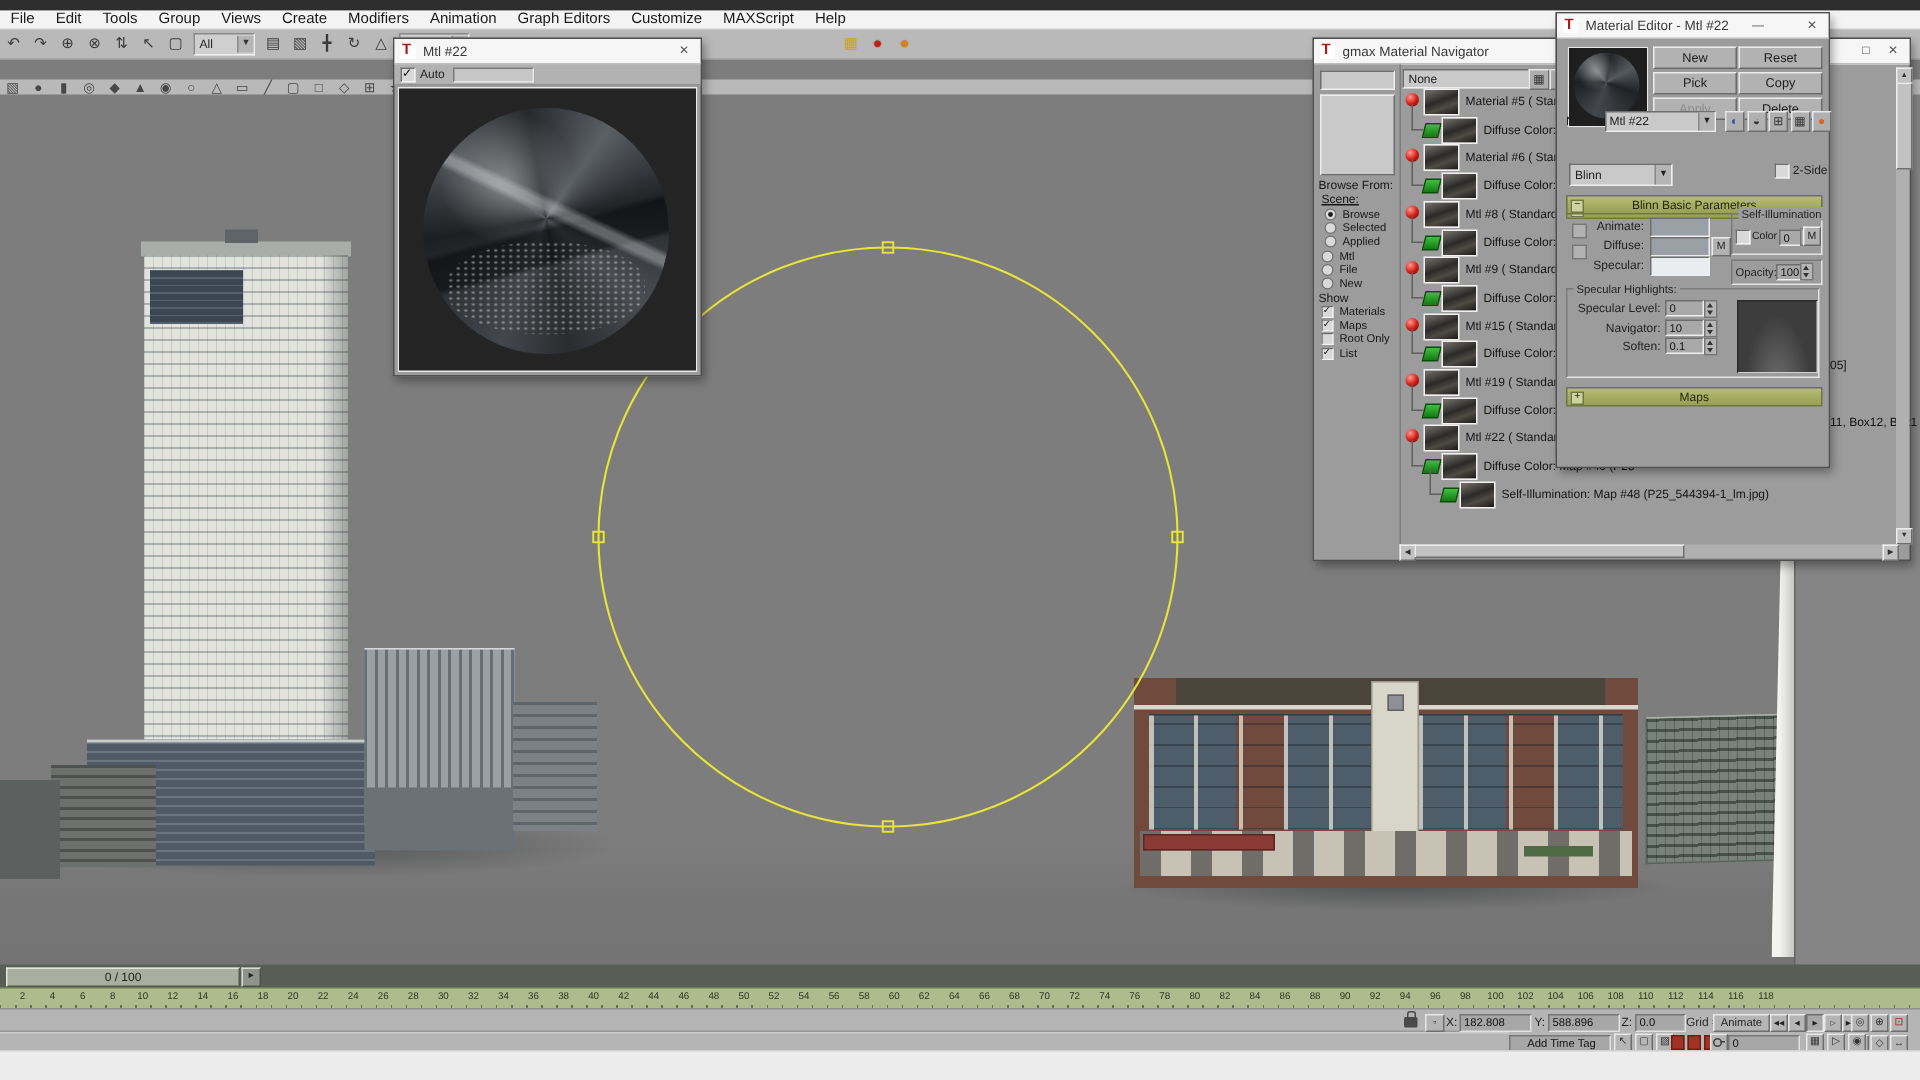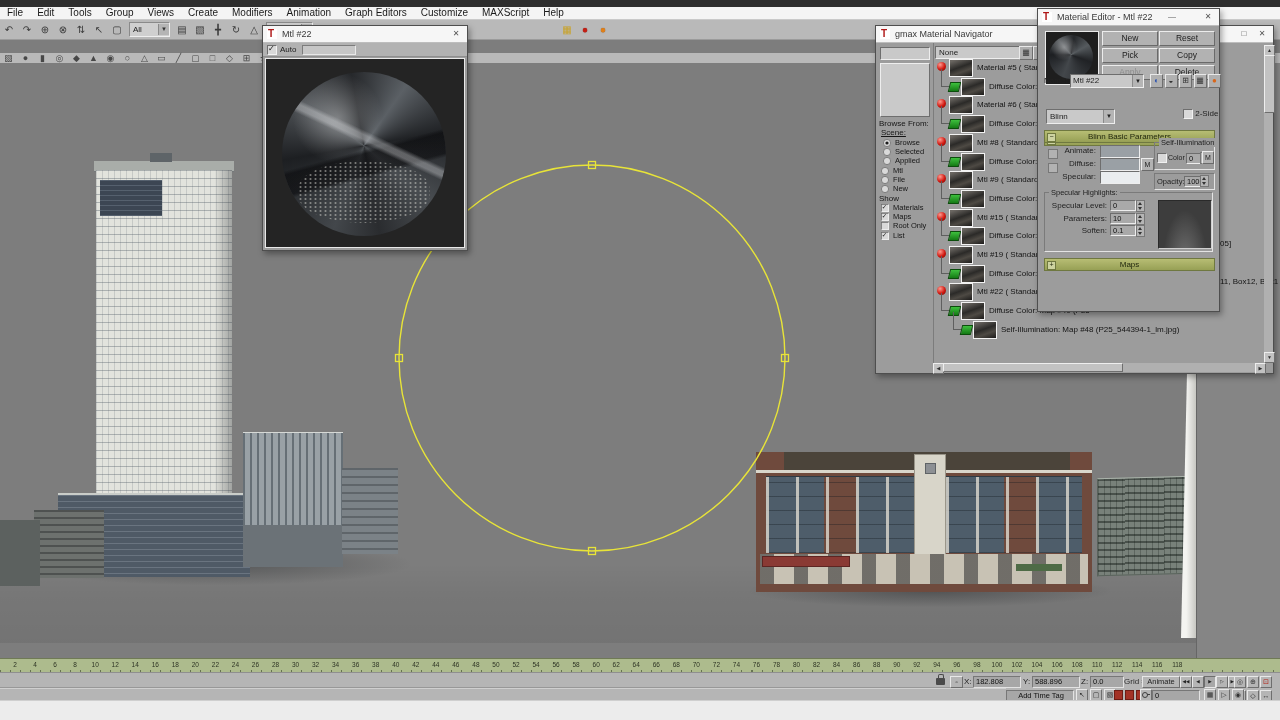--- a/index.html
+++ b/index.html
@@ -386,20 +386,24 @@
       <circle cx="592" cy="295" r="193" fill="none" stroke="#e8e438" stroke-width="1.4"></circle>
       <rect x="588.5" y="98.5" width="7" height="7" fill="none" stroke="#e8e438" stroke-width="1.3"></rect>
       <rect x="588.5" y="484.5" width="7" height="7" fill="none" stroke="#e8e438" stroke-width="1.3"></rect>
       <rect x="395.5" y="291.5" width="7" height="7" fill="none" stroke="#e8e438" stroke-width="1.3"></rect>
       <rect x="781.5" y="291.5" width="7" height="7" fill="none" stroke="#e8e438" stroke-width="1.3"></rect>
     </svg>
   </div>
 
   <div class="abs right-panel"></div>
 
+  <div class="abs timeslider">
+    <div class="ts-btn">0 / 100</div>
+    <div class="ts-next">▸</div>
+  </div>
 
   <div class="abs trackbar">
 
   <span class="tick-num" style="--i: 0;">2</span>
       <span class="tick-num" style="--i: 1;">4</span>
       <span class="tick-num" style="--i: 2;">6</span>
       <span class="tick-num" style="--i: 3;">8</span>
       <span class="tick-num" style="--i: 4;">10</span>
       <span class="tick-num" style="--i: 5;">12</span>
       <span class="tick-num" style="--i: 6;">14</span>
@@ -762,21 +766,21 @@
         <span class="gtitle">Specular Highlights:</span>
         <div style="position:absolute;left:2px;top:7px;width:110px;height:44px;">
 
             <div class="hl-row" style="--i: 0;">
               <span class="hl-lbl">Specular Level:</span>
               <span class="rfield">0</span>
               <span class="spin"></span>
             </div>
 
             <div class="hl-row" style="--i: 1;">
-              <span class="hl-lbl">Parameters:</span>
+              <span class="hl-lbl">Navigator:</span>
               <span class="rfield">10</span>
               <span class="spin"></span>
             </div>
 
             <div class="hl-row" style="--i: 2;">
               <span class="hl-lbl">Soften:</span>
               <span class="rfield">0.1</span>
               <span class="spin"></span>
             </div>
           </div>

